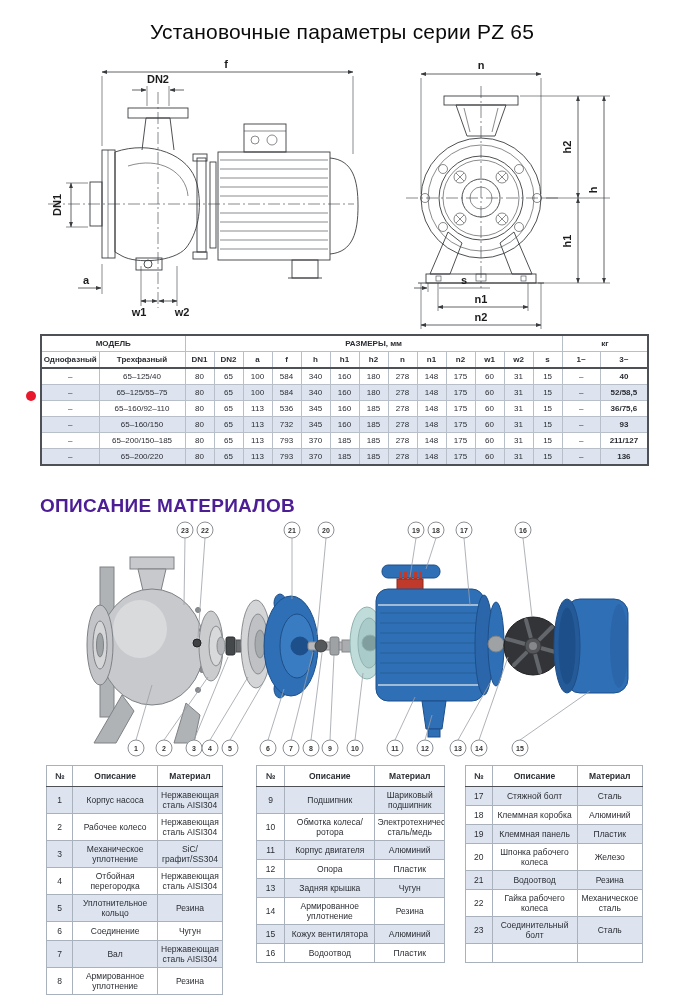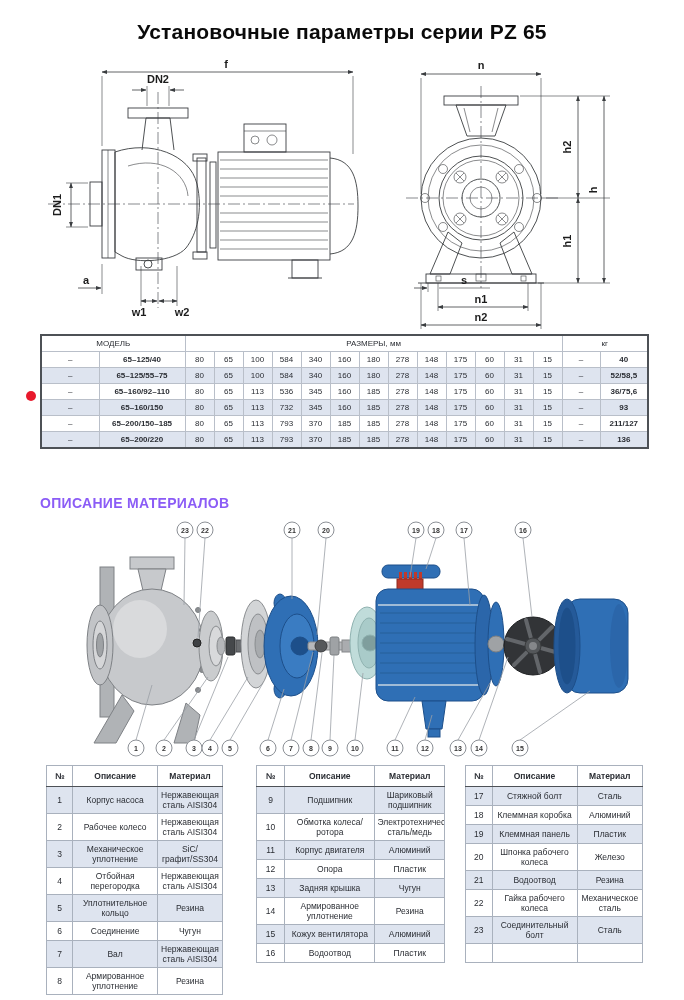--- a/index.html
+++ b/index.html
@@ -1,41 +1,41 @@
 <!DOCTYPE html>
 <html><head>
 <meta charset="utf-8">
 <style>
   html,body{margin:0;padding:0;background:#e9e9e9;}
   .page{position:relative;width:684px;height:1000px;background:#ffffff;margin:0 auto;
         font-family:"Liberation Sans",sans-serif;overflow:hidden;}
   .title{position:absolute;top:20px;left:0;width:100%;text-align:center;
-         font-size:21px;font-weight:bold;color:#0a0a0a;letter-spacing:0.2px;}
+         font-size:21px;font-weight:normal;color:#0a0a0a;letter-spacing:0.2px;}
   .drawing-left{position:absolute;left:40px;top:56px;}
   .drawing-right{position:absolute;left:378px;top:56px;}
   svg .tech{stroke:#3a3d40;stroke-width:0.9;fill:none;}
   svg .thin{stroke:#3a3d40;stroke-width:0.6;fill:none;}
   svg .dim{stroke:#3a3d40;stroke-width:0.8;fill:none;}
   svg .cl{stroke:#55585b;stroke-width:0.7;fill:none;stroke-dasharray:12 3 2 3;}
   svg text.dlabel{font-family:"Liberation Sans",sans-serif;font-size:11px;font-weight:bold;
                   fill:#1c1c1c;stroke:none;}
   
   .size-table{position:absolute;left:40px;top:334px;width:605px;border-collapse:collapse;
               table-layout:fixed;font-size:8px;color:#2a2d33;border:2px solid #4d5156;}
   .size-table th,.size-table td{border:1px solid #b9bfc9;text-align:center;
               padding:3px 1px;overflow:hidden;white-space:nowrap;}
-  .size-table thead th{font-weight:normal;background:#ffffff;}
+  .size-table thead th{font-weight:bold;background:#ffffff;}
   .size-table thead tr:nth-child(2) th{border-bottom:2px solid #4d5156;}
   .size-table tbody tr:nth-child(even){background:#dee4ef;}
-  .size-table tbody td:nth-child(2){font-weight:bold;}
+  .size-table tbody td:nth-child(2){font-weight:normal;}
   .size-table tbody td:last-child{font-weight:bold;}
   .red-dot{position:absolute;left:26px;top:391px;width:10px;height:10px;border-radius:50%;
            background:#e8192c;}
-  .materials-heading{position:absolute;left:40px;top:495px;font-size:14px;font-weight:bold;
-           color:#8b5cf6;letter-spacing:0.3px;}
+  .materials-heading{position:absolute;left:40px;top:495px;font-size:19px;font-weight:bold;
+           color:#4c1d95;letter-spacing:0.3px;}
   .exploded{position:absolute;left:70px;top:515px;}
   
   .mat{position:absolute;top:765px;border-collapse:collapse;table-layout:fixed;
        font-size:8.5px;color:#2a2d33;border:1.5px solid #4d5156;}
   .mat th{border:1px solid #a9b1bd;border-bottom:1.5px solid #4d5156;background:#fff;
           font-weight:bold;padding:5px 2px;text-align:center;}
   .mat td{border:1px solid #a9b1bd;padding:3px 2px;text-align:center;line-height:1.18;
           overflow:hidden;}
   .mat tbody tr:nth-child(odd){background:#dee4ef;}
   .mat tbody tr{height:19px;}
@@ -237,20 +237,39 @@
       <col style="width:29px">
         <col style="width:38px">
         <col style="width:48px">
     </colgroup>
     <thead>
       <tr>
         <th colspan="2">МОДЕЛЬ</th>
         <th colspan="13">РАЗМЕРЫ, мм</th>
         <th colspan="2">кг</th>
       </tr>
+      <tr>
+          <th>Однофазный</th>
+          <th>Трехфазный</th>
+          <th>DN1</th>
+          <th>DN2</th>
+          <th>a</th>
+          <th>f</th>
+          <th>h</th>
+          <th>h1</th>
+          <th>h2</th>
+          <th>n</th>
+          <th>n1</th>
+          <th>n2</th>
+          <th>w1</th>
+          <th>w2</th>
+          <th>s</th>
+          <th>1~</th>
+          <th>3~</th>
+        </tr>
     </thead>
     <tbody>
         <tr>
           <td>–</td>
           <td>65–125/40</td>
           <td>80</td>
           <td>65</td>
           <td>100</td>
           <td>584</td>
           <td>340</td>

